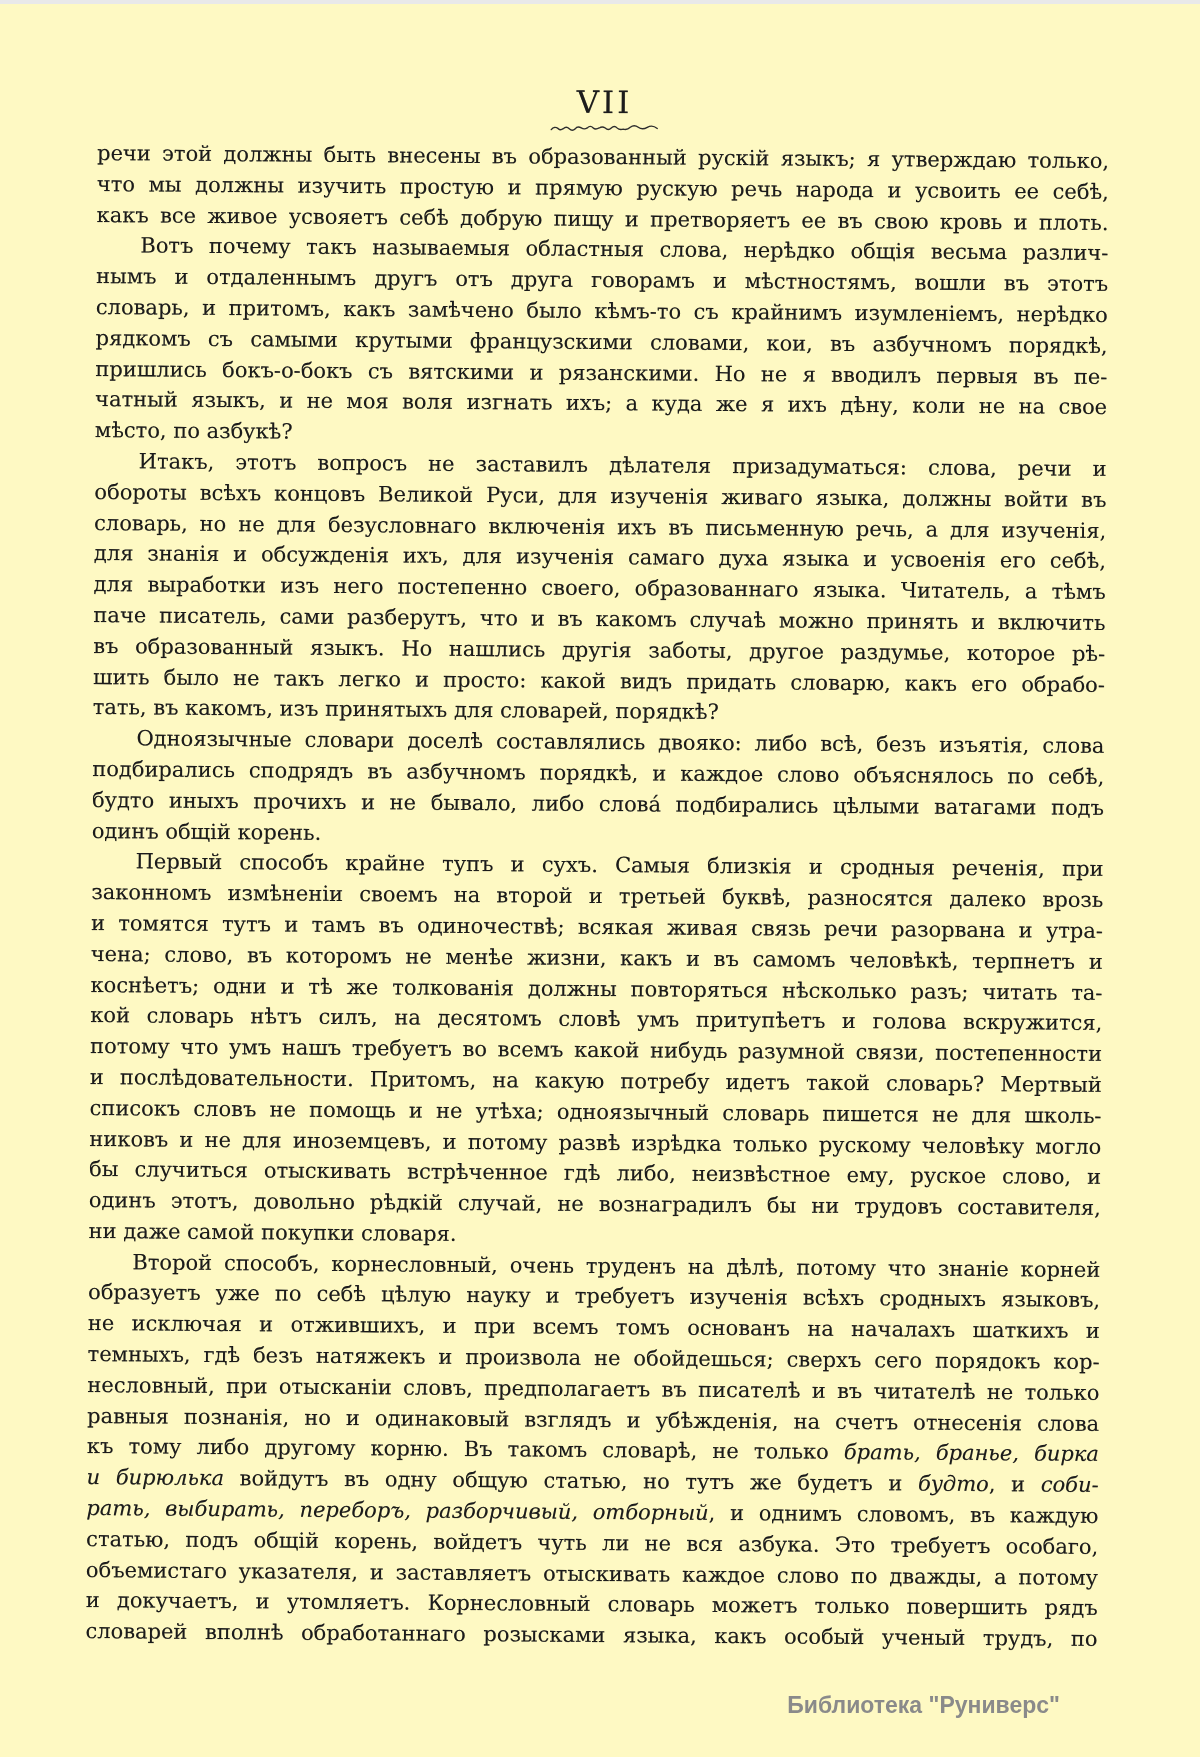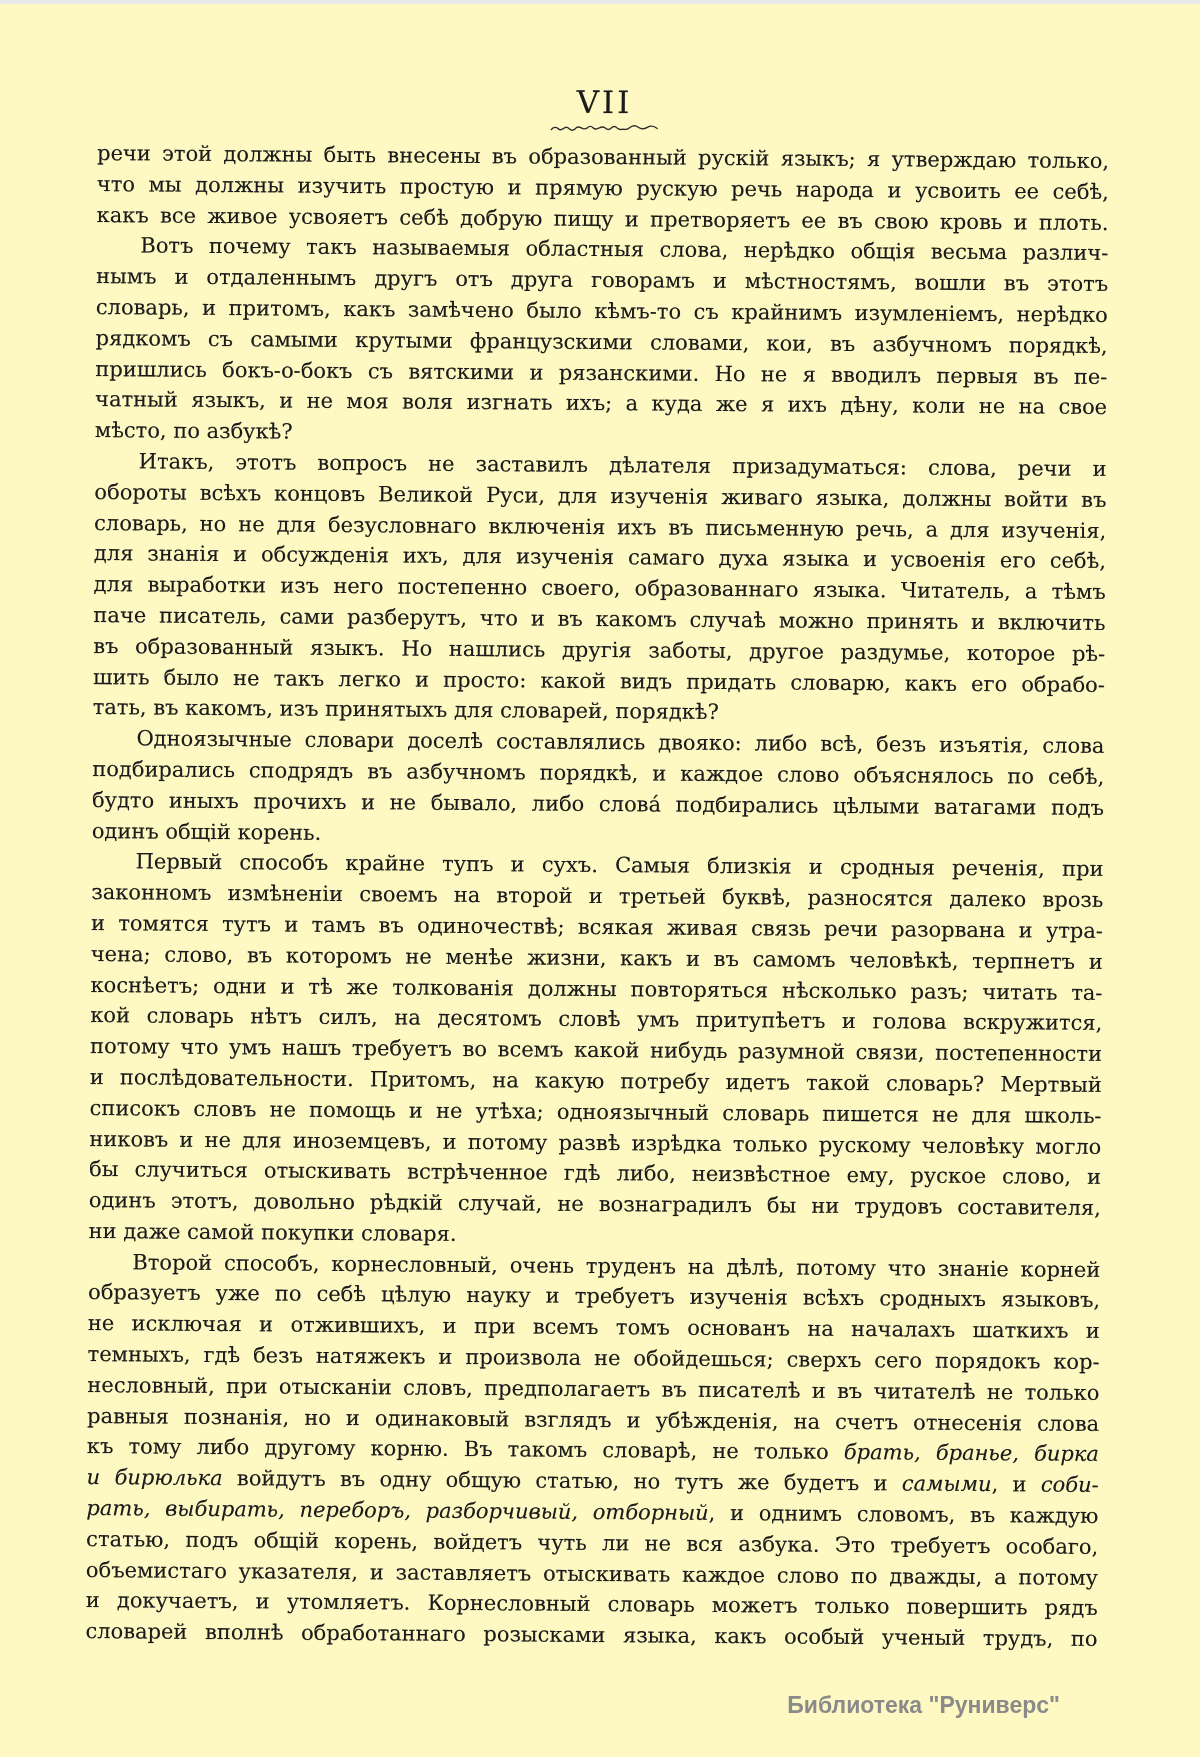--- a/index.html
+++ b/index.html
@@ -130,21 +130,21 @@
           <div class="line short">ни даже самой покупки словаря.</div>
         </div>
         <div class="para">
           <div class="line first">Второй способъ, корнесловный, очень труденъ на дѣлѣ, потому что знаніе корней</div>
           <div class="line">образуетъ уже по себѣ цѣлую науку и требуетъ изученія всѣхъ сродныхъ языковъ,</div>
           <div class="line">не исключая и отжившихъ, и при всемъ томъ основанъ на началахъ шаткихъ и</div>
           <div class="line">темныхъ, гдѣ безъ натяжекъ и произвола не обойдешься; сверхъ сего порядокъ кор-</div>
           <div class="line">несловный, при отысканіи словъ, предполагаетъ въ писателѣ и въ читателѣ не только</div>
           <div class="line">равныя познанія, но и одинаковый взглядъ и убѣжденія, на счетъ отнесенія слова</div>
           <div class="line"><span>къ тому либо другому корню. Въ такомъ словарѣ, не только </span><span class="it">брать, бранье, бирка</span></div>
-          <div class="line"><span class="it">и бирюлька</span><span> войдутъ въ одну общую статью, но тутъ же будетъ и </span><span class="it">самыми</span><span>, и </span><span class="it">соби-</span></div>
+          <div class="line"><span class="it">и бирюлька</span><span> войдутъ въ одну общую статью, но тутъ же будетъ и </span><span class="it">будто</span><span>, и </span><span class="it">соби-</span></div>
           <div class="line"><span class="it">рать, выбирать, переборъ, разборчивый, отборный</span><span>, и однимъ словомъ, въ каждую</span></div>
           <div class="line">статью, подъ общій корень, войдетъ чуть ли не вся азбука. Это требуетъ особаго,</div>
           <div class="line">объемистаго указателя, и заставляетъ отыскивать каждое слово по дважды, а потому</div>
           <div class="line">и докучаетъ, и утомляетъ. Корнесловный словарь можетъ только повершить рядъ</div>
           <div class="line">словарей вполнѣ обработаннаго розысками языка, какъ особый ученый трудъ, по</div>
         </div>
       </div>
   </div>
   <div class="watermark">Библиотека "Руниверс"</div>
 </div>

